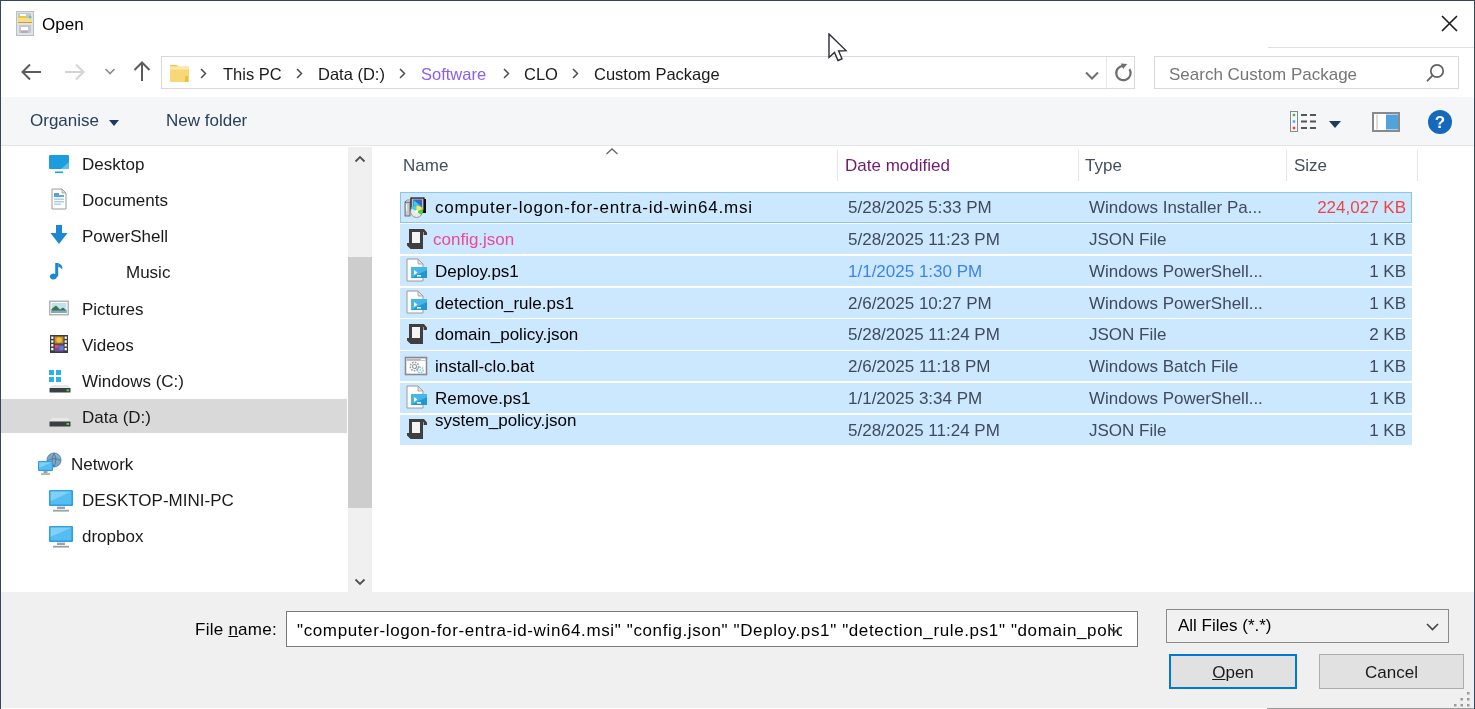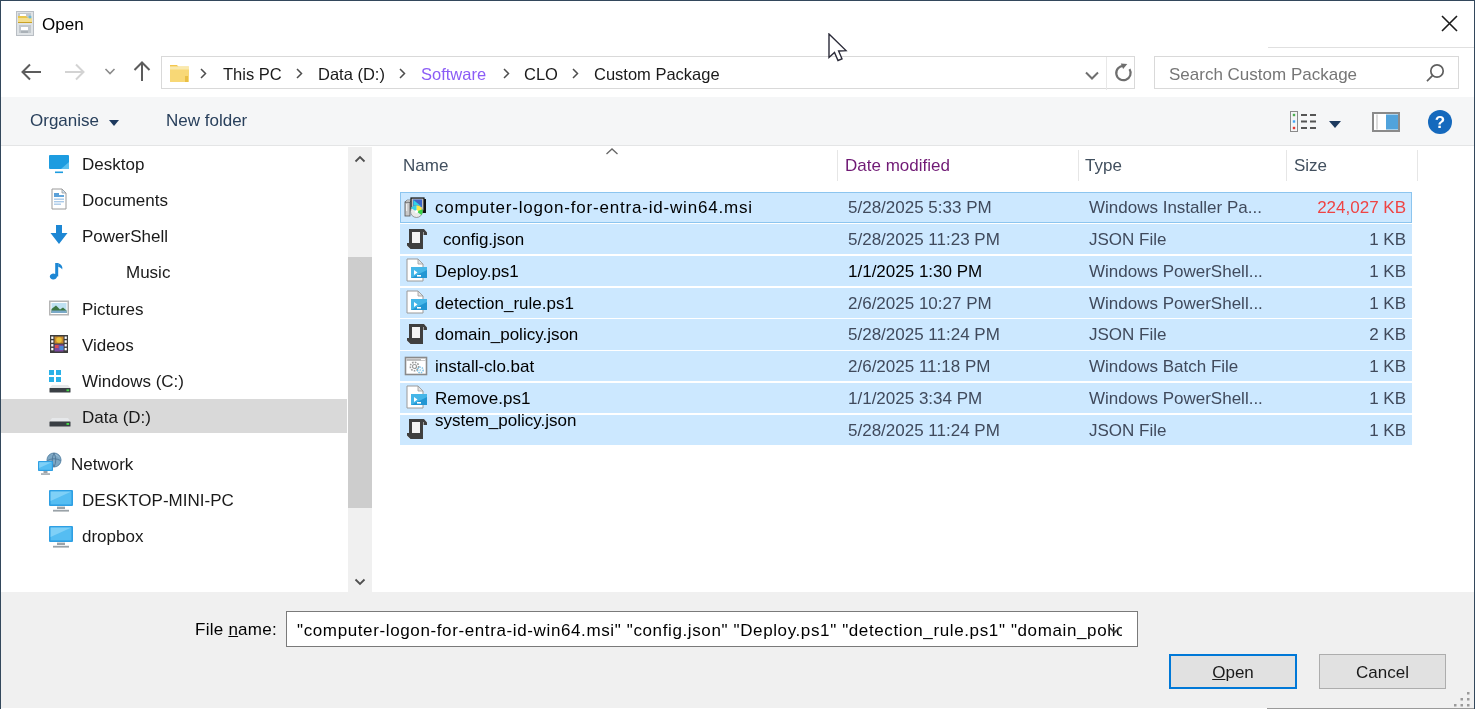--- a/index.html
+++ b/index.html
@@ -286,35 +286,35 @@
       <div class="abs" style="left:399px;top:77.05px;width:1012px;height:30.3px;background:#cce8ff;"></div>
       <div class="abs" style="left:403px;top:79.55px;width:24px;height:24px;"><svg width="24" height="24" viewBox="0 0 24 24">
           <path d="M7 2 L20 2 L23 5.5 L23 8 L18 8 L18 19 L19 19 L19 22 L6 22 L3 18.5 L3 16 L8 16 L8 5 L7 5 Z" fill="#fff"></path>
           <path d="M7 2 L20 2 L23 5.5 L23 8 L19.5 8 L19.5 5 L8 5 Z" fill="#3f3f3f"></path>
           <path d="M5 2 L8 2 L8 5 L5 5.5 Z" fill="#3f3f3f"></path>
           <rect x="5" y="3.5" width="3" height="15" fill="#3f3f3f"></rect>
           <path d="M3 16 L16 16 L16 19.5 L19 19.5 L19 22 L6.5 22 L3 18.5 Z" fill="#3f3f3f"></path>
           <rect x="16" y="5" width="3" height="15" fill="#3f3f3f"></rect>
           <rect x="8" y="5" width="8" height="11" fill="#f4f4f4"></rect>
         </svg></div>
-      <div class="abs txt" style="left:442px;top:84.05px;color:#000000;">config.json</div>
+      <div class="abs txt" style="left:432px;top:84.05px;color:#ec4899;">config.json</div>
       <div class="abs txt" style="left:847px;top:84.05px;color:#404a5c;">5/28/2025 11:23 PM</div>
       <div class="abs txt" style="left:1088px;top:84.05px;color:#404a5c;">JSON File</div>
       <div class="abs txt" style="left:1405px;top:84.05px;color:#404a5c;transform:translateX(-100%);">1 KB</div>
       <div class="abs" style="left:399px;top:108.8px;width:1012px;height:30.3px;background:#cce8ff;"></div>
       <div class="abs" style="left:403px;top:111.3px;width:24px;height:24px;"><svg width="24" height="24" viewBox="0 0 24 24">
           <path d="M3 1 L14 1 L19 6 L19 23 L3 23 Z" fill="#fff" stroke="#9a9a9a"></path>
           <path d="M14 1 L19 6 L14 6 Z" fill="#e3e3e3" stroke="#9a9a9a" stroke-width="0.8"></path>
           <rect x="7" y="9" width="16" height="11" fill="#2196d3"></rect>
           <path d="M7 9 L23 9 L23 12 L7 20 Z" fill="#45b6e8"></path>
           <path d="M10 12 L13.5 14.5 L10 17 Z" fill="#fff"></path>
           <rect x="13" y="17" width="4" height="1.6" fill="#fff"></rect>
         </svg></div>
       <div class="abs txt" style="left:434px;top:115.8px;color:#000;">Deploy.ps1</div>
-      <div class="abs txt" style="left:847px;top:115.8px;color:#000000;text-align:center;">1/1/2025 1:30 PM</div>
+      <div class="abs txt" style="left:847px;top:115.8px;color:#3b82f6;text-align:center;">1/1/2025 1:30 PM</div>
       <div class="abs txt" style="left:1088px;top:115.8px;color:#404a5c;">Windows PowerShell...</div>
       <div class="abs txt" style="left:1405px;top:115.8px;color:#404a5c;transform:translateX(-100%);">1 KB</div>
       <div class="abs" style="left:399px;top:140.55px;width:1012px;height:30.3px;background:#cce8ff;"></div>
       <div class="abs" style="left:403px;top:143.05px;width:24px;height:24px;"><svg width="24" height="24" viewBox="0 0 24 24">
           <path d="M3 1 L14 1 L19 6 L19 23 L3 23 Z" fill="#fff" stroke="#9a9a9a"></path>
           <path d="M14 1 L19 6 L14 6 Z" fill="#e3e3e3" stroke="#9a9a9a" stroke-width="0.8"></path>
           <rect x="7" y="9" width="16" height="11" fill="#2196d3"></rect>
           <path d="M7 9 L23 9 L23 12 L7 20 Z" fill="#45b6e8"></path>
           <path d="M10 12 L13.5 14.5 L10 17 Z" fill="#fff"></path>
           <rect x="13" y="17" width="4" height="1.6" fill="#fff"></rect>
@@ -383,24 +383,30 @@
 
 <div class="abs" id="footer" style="left:1px;top:592px;width:1473px;height:116px;background:#f0f0f0;">
   <div class="abs txt" style="left:194px;top:29px;color:#000;letter-spacing:0.25px;">File <span style="text-decoration:underline;">n</span>ame:</div>
   <div class="abs" style="left:285px;top:19px;width:852px;height:36px;border:1px solid #7a7a7a;background:#fff;overflow:hidden;">
     <div class="abs txt" style="left:10px;top:9.5px;color:#000;letter-spacing:0.62px;">"computer-logon-for-entra-id-win64.msi" "config.json" "Deploy.ps1" "detection_rule.ps1" "domain_polic</div>
     <div class="abs" style="left:835px;top:1px;width:15px;height:32px;background:#fff;"></div>
     <svg class="abs" style="left:820px;top:13px;" width="15" height="10" viewBox="0 0 15 10">
         <path d="M2 2 L7.5 7.5 L13 2" stroke="#444" stroke-width="1.6" fill="none"></path>
       </svg>
   </div>
+  <div class="abs" style="left:1165px;top:17px;width:283px;height:34px;border:1px solid #8a8a8a;background:#f1f1f1;">
+    <div class="abs txt" style="left:11px;top:7px;color:#000;">All Files (*.*)</div>
+    <svg class="abs" style="left:258px;top:12px;" width="15" height="10" viewBox="0 0 15 10">
+        <path d="M2 2 L7.5 7.5 L13 2" stroke="#444" stroke-width="1.6" fill="none"></path>
+      </svg>
+  </div>
   <div class="abs" style="left:1168px;top:62px;width:128px;height:35px;background:#e1e1e1;border:2px solid #0078d7;text-align:center;">
     <div class="txt" style="margin-top:8px;display:inline-block;"><span style="text-decoration:underline;">O</span>pen</div>
   </div>
-  <div class="abs" style="left:1318px;top:62px;width:127px;height:35px;background:#e1e1e1;border:1px solid #adadad;text-align:center;">
+  <div class="abs" style="left:1318px;top:62px;width:145px;height:35px;background:#e1e1e1;border:1px solid #adadad;text-align:center;">
     <div class="txt" style="margin-top:9px;display:inline-block;">Cancel</div>
   </div>
   <svg class="abs" style="left:1453px;top:100px;" width="18" height="15" viewBox="0 0 18 15">
     <g fill="#9a9a9a">
       <rect x="13" y="0" width="2.5" height="2.5"></rect>
       <rect x="6.5" y="6" width="2.5" height="2.5"></rect>
         <rect x="13" y="6" width="2.5" height="2.5"></rect>
       <rect x="0" y="12" width="2.5" height="2.5"></rect>
         <rect x="6.5" y="12" width="2.5" height="2.5"></rect>
         <rect x="13" y="12" width="2.5" height="2.5"></rect>

